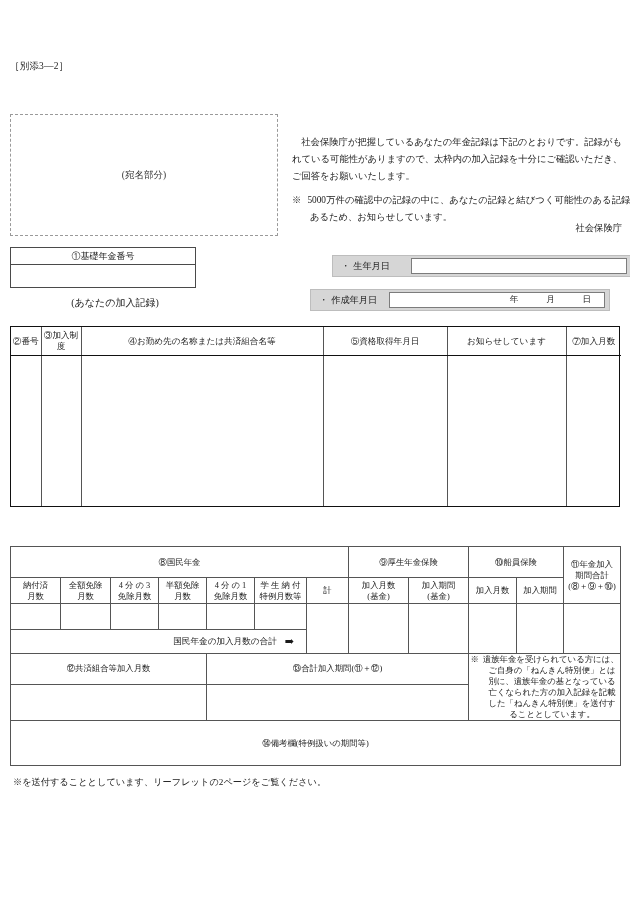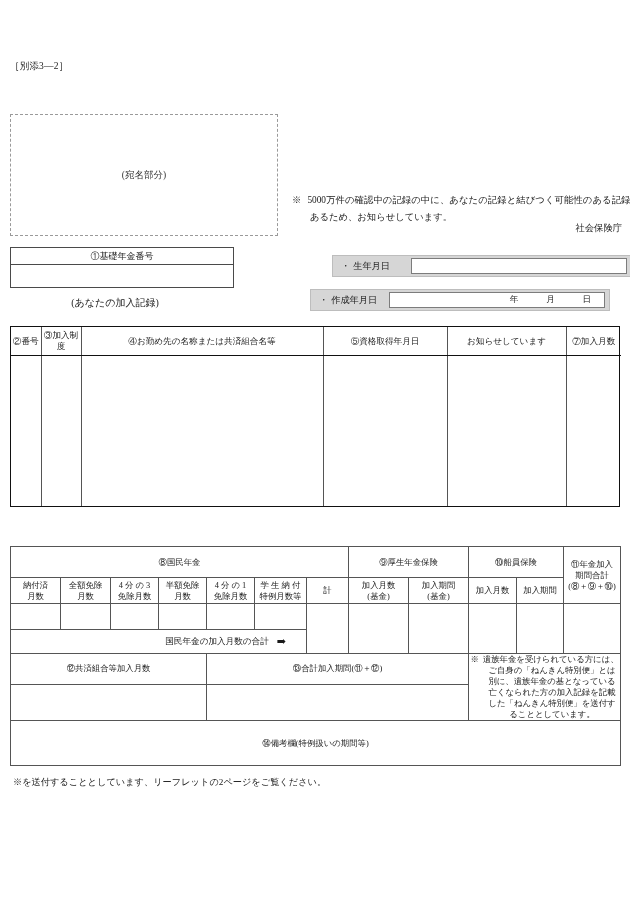--- a/index.html
+++ b/index.html
@@ -75,21 +75,21 @@
     left: 292px;
     top: 222px;
     width: 330px;
     text-align: right;
     font-size: 9.3px;
   }
 
   
   #pension-no-box {
     left: 10px; top: 247px;
-    width: 224px;
+    width: 186px;
     border: 1px solid #4a4a4a;
     box-sizing: border-box;
   }
   #pension-no-box .hd {
     height: 16px;
     line-height: 16px;
     font-size: 9px;
     text-align: center;
     border-bottom: 1px solid #4a4a4a;
   }
@@ -205,21 +205,21 @@
   .h-sub   { height: 26px; }
   .r-blank { height: 26px; }
   .r-total { height: 24px; }
   .r-np    { height: 22px; }
   .r-np-blank { height: 26px; }
 
   .sum-line {
     display: flex;
     align-items: center;
     justify-content: flex-end;
-    padding-right: 20px;
+    padding-right: 12px;
     font-size: 8.6px;
   }
   .sum-line .arrow {
     margin-left: 8px;
     font-size: 11px;
     line-height: 1;
     letter-spacing: -1px;
   }
 
   .note-cell {
@@ -253,20 +253,21 @@
 <body>
 
 <div class="page">
 
   <div class="abs" id="doc-tag">［別添3―2］</div>
 
   <div class="abs" id="address-box">
     <div class="lbl">(宛名部分)</div>
   </div>
 
+  <div class="abs intro" id="intro-p1">社会保険庁が把握しているあなたの年金記録は下記のとおりです。記録がもれている可能性がありますので、太枠内の加入記録を十分にご確認いただき、ご回答をお願いいたします。</div>
   <div class="abs intro" id="intro-note"><span class="mark">※</span><span>5000万件の確認中の記録の中に、あなたの記録と結びつく可能性のある記録があるため、お知らせしています。</span></div>
   <div class="abs" id="intro-signer">社会保険庁</div>
 
   <div class="abs" id="pension-no-box">
     <div class="hd">①基礎年金番号</div>
     <div class="val"></div>
   </div>
   <div class="abs" id="your-record-label">(あなたの加入記録)</div>
 
   <div class="abs gray-field" id="birth-field">

